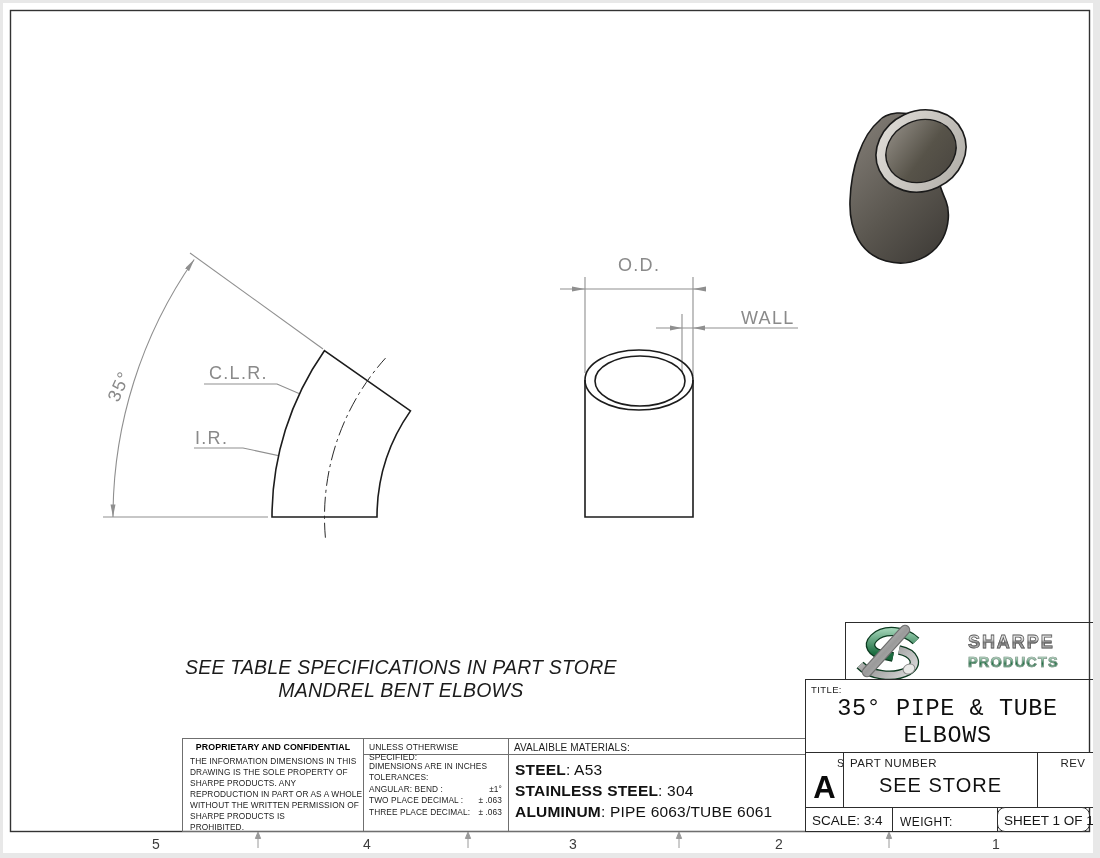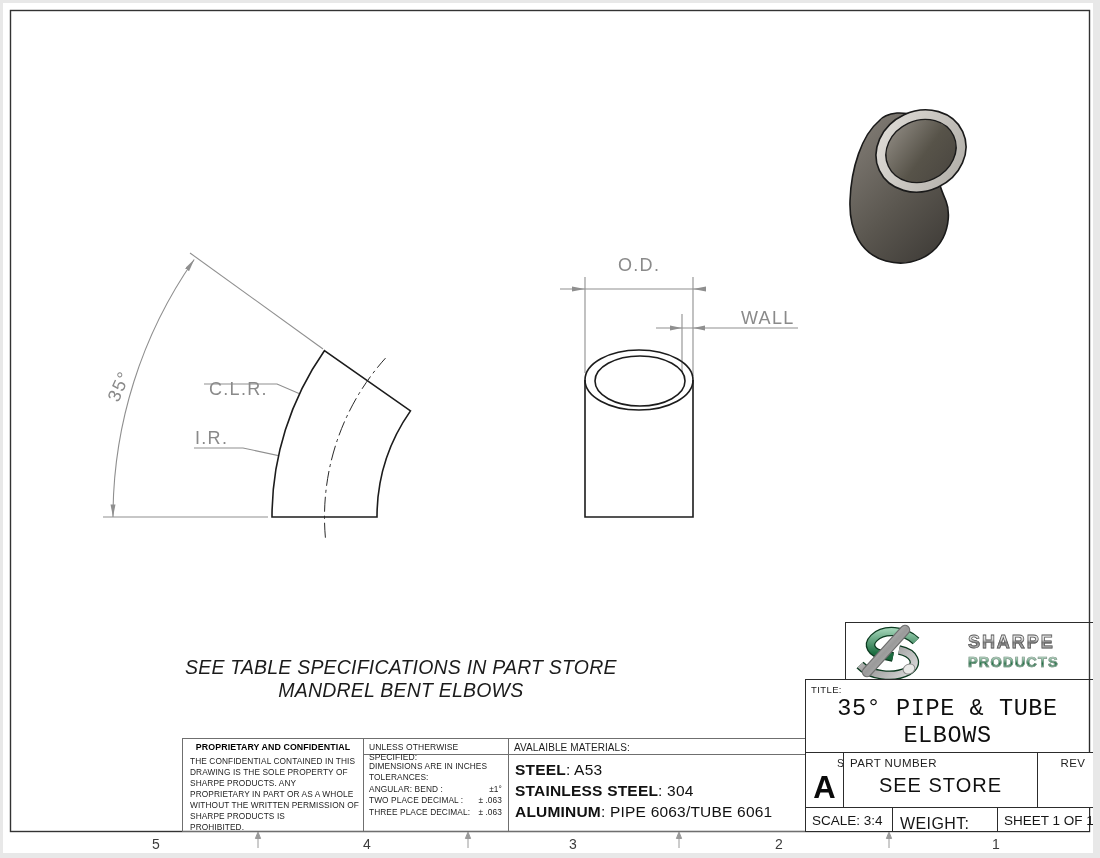--- a/index.html
+++ b/index.html
@@ -132,37 +132,37 @@
       <path d="M916,641 C905,630 884,628 874,638 C867,645 871,653 884,655 L893,657" stroke="url(#greenGrad)" stroke-width="7"></path>
       <path d="M899,650 C914,653 920,664 908,671 C893,679 869,675 860,665" stroke="#0c3a20" stroke-width="9.5"></path>
       <path d="M899,650 C914,653 920,664 908,671 C893,679 869,675 860,665" stroke="url(#silverGrad)" stroke-width="7"></path>
       <path d="M905,630 L867,672" stroke="#6f6f6f" stroke-width="10.5" stroke-linecap="round"></path>
       <path d="M905,630 L867,672" stroke="url(#silverGrad)" stroke-width="8" stroke-linecap="round"></path>
       <ellipse cx="909" cy="669" rx="6" ry="4.8" transform="rotate(-25 909 669)" fill="#e9e9e7" stroke="#8a8a8a" stroke-width="1"></ellipse>
     </g>
   </svg>
 
   <div class="txt dimtext" style="left:104px;top:376px;transform:rotate(-66deg);">35°</div>
-  <div class="txt dimtext" style="left:209px;top:363px;margin-top:16px;">C.L.R.</div>
+  <div class="txt dimtext" style="left:209px;top:363px;">C.L.R.</div>
   <div class="txt dimtext" style="left:195px;top:428px;">I.R.</div>
   <div class="txt dimtext" style="left:618px;top:255px;">O.D.</div>
   <div class="txt dimtext" style="left:741px;top:308px;">WALL</div>
 
   <div class="txt note-italic" style="left:185px;top:656px;text-align:center;">
     <div>SEE TABLE SPECIFICATIONS IN PART STORE</div>
     <div>MANDREL BENT ELBOWS</div>
   </div>
 
   <div class="cell" style="left:182px;top:738px;width:182px;height:94px;">
     <div class="prop-head">PROPRIETARY AND CONFIDENTIAL</div>
     <div class="prop-body">
-      <div>THE CONFIDENTIAL CONTAINED IN THIS</div>
+      <div>THE INFORMATION DIMENSIONS IN THIS</div>
       <div>DRAWING IS THE SOLE PROPERTY OF</div>
       <div>SHARPE PRODUCTS.  ANY</div>
-      <div>PROPRIETARY IN PART OR AS A WHOLE</div>
+      <div>REPRODUCTION IN PART OR AS A WHOLE</div>
       <div>WITHOUT THE WRITTEN PERMISSION OF</div>
       <div>SHARPE PRODUCTS IS</div>
       <div>PROHIBITED.</div>
     </div>
   </div>
 
   <div class="cell" style="left:363px;top:738px;width:146px;height:94px;">
     <div class="tol-head">UNLESS OTHERWISE SPECIFIED:</div>
     <div class="tol-body">
       <div>DIMENSIONS ARE IN INCHES</div>
@@ -215,23 +215,23 @@
   </div>
 
   <div class="tcell" style="left:1037px;top:752px;width:72px;height:56px;">
     <div class="txt lbl" style="left:0;top:4px;width:100%;text-align:center;">REV</div>
   </div>
 
   <div class="tcell" style="left:805px;top:807px;width:88px;height:25px;">
     <div class="txt" style="left:6px;top:5px;font-size:13.5px;color:#161616;">SCALE: 3:4</div>
   </div>
   <div class="tcell" style="left:892px;top:807px;width:106px;height:25px;">
-    <div class="txt" style="left:7px;top:7px;font-size:16px;color:#161616;letter-spacing:.4px;">WEIGHT:</div>
-  </div>
-  <div class="tcell" style="left:997px;top:807px;width:93px;height:25px;">
+    <div class="txt" style="left:7px;top:7px;font-size:12px;color:#161616;letter-spacing:.4px;">WEIGHT:</div>
+  </div>
+  <div class="tcell" style="left:997px;top:807px;width:93px;height:25px;border-radius:8px;">
     <div class="txt" style="left:6px;top:5px;font-size:13.5px;color:#161616;">SHEET 1 OF 1</div>
   </div>
 
   <div class="txt zone-num" style="left:141px;top:836px;">5</div>
   <div class="txt zone-num" style="left:352px;top:836px;">4</div>
   <div class="txt zone-num" style="left:558px;top:836px;">3</div>
   <div class="txt zone-num" style="left:764px;top:836px;">2</div>
   <div class="txt zone-num" style="left:981px;top:836px;">1</div>
 
   <div class="edge" style="left:0;top:0;width:1100px;height:3px;"></div>

